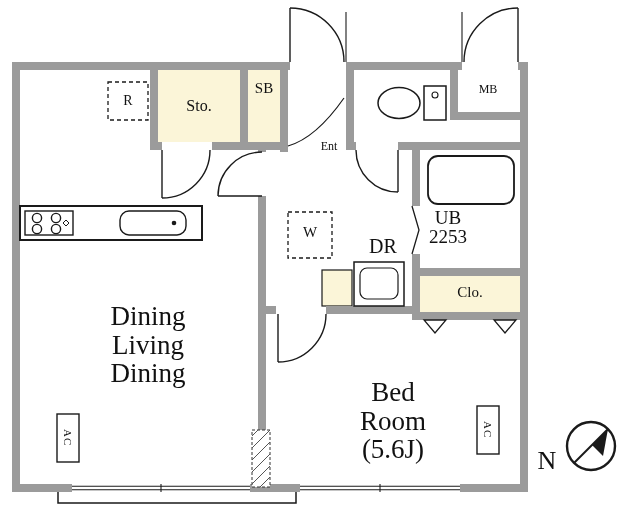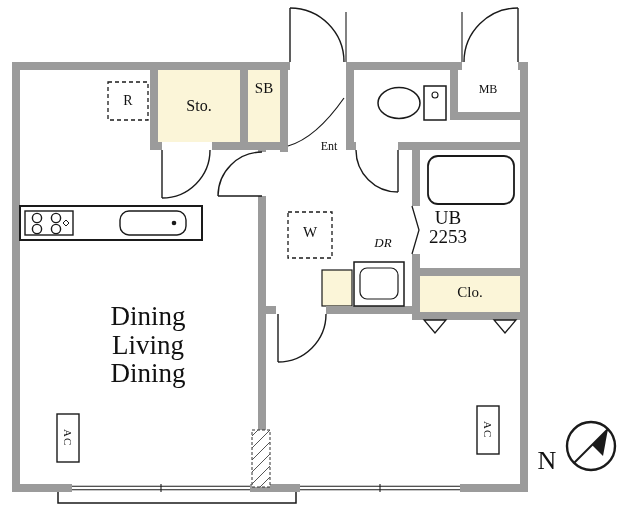--- a/index.html
+++ b/index.html
@@ -166,32 +166,37 @@
 
   <div class="lbl" style="left:288px;top:92px;width:82px;font-size:12px;margin-top:47px;">Ent</div>
 
   <div class="lbl" style="left:454px;top:82px;width:68px;font-size:12px;">MB</div>
 
   <div class="lbl" style="left:408px;top:208px;width:80px;font-size:19px;line-height:19px;">
     <div>UB</div>
     <div>2253</div>
   </div>
 
-  <div class="lbl" style="left:358px;top:235px;width:50px;font-size:13px;font-style:italic;">DR</div>
+  <div class="lbl" style="left:358px;top:235px;width:50px;font-size:20px;">DR</div>
 
   <div class="lbl" style="left:288px;top:224px;width:44px;font-size:15px;">W</div>
 
   <div class="lbl" style="left:420px;top:284px;width:100px;font-size:15px;">Clo.</div>
 
   <div class="lbl big" style="left:53px;top:302px;width:190px;">
     <div>Dining</div>
     <div>Living</div>
     <div>Dining</div>
   </div>
 
+  <div class="lbl big" style="left:298px;top:378px;width:190px;">
+    <div>Bed</div>
+    <div>Room</div>
+    <div>(5.6J)</div>
+  </div>
 
   <div class="lbl vert" style="left:57px;top:414px;width:22px;height:48px;">AC</div>
 
   <div class="lbl vert" style="left:477px;top:406px;width:22px;height:48px;">AC</div>
 
   <div class="lbl" style="left:534px;top:446px;width:26px;font-size:26px;">N</div>
 
 </div>
 
 </body></html>

